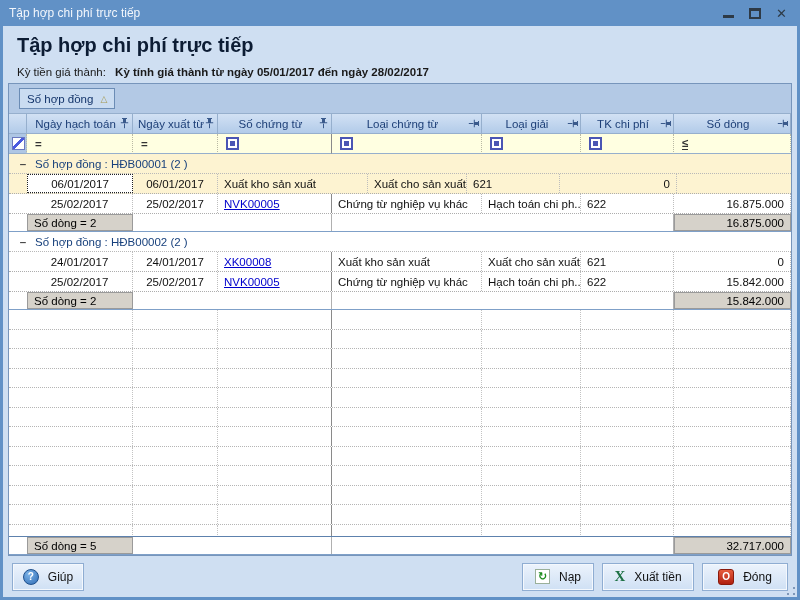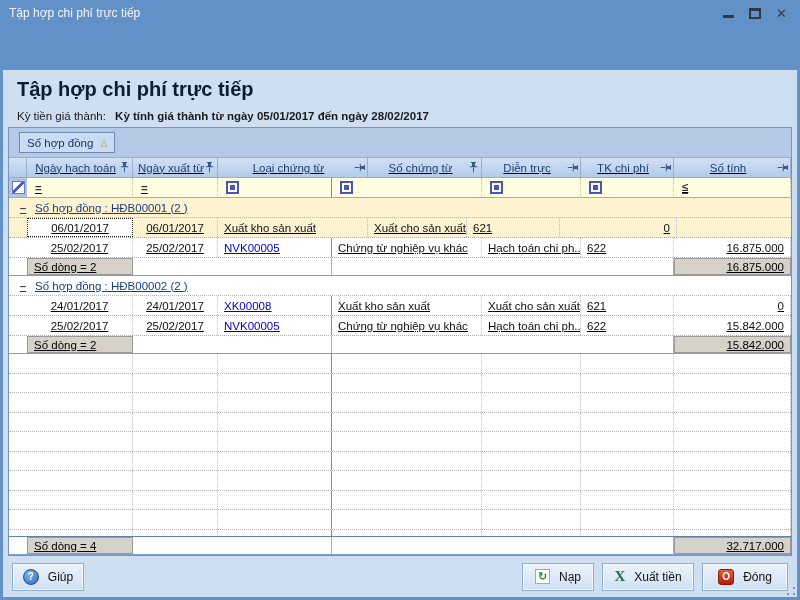--- a/index.html
+++ b/index.html
@@ -1,19 +1,19 @@
 <!DOCTYPE html>
 <html><head>
 <meta charset="utf-8">
 <style>
   * { margin:0; padding:0; box-sizing:border-box; }
   html,body { width:800px; height:600px; overflow:hidden; }
   body { font-family:"Liberation Sans","DejaVu Sans",sans-serif; }
 
-  .window { width:800px; height:600px; background:#6191c6; padding:0 3px 3px; display:flex; flex-direction:column;gap:44px; }
+  .window { width:800px; height:600px; background:#6191c6; padding:0 3px 3px; display:flex; flex-direction:column; }
 
   
   .titlebar { height:26px; display:flex; align-items:center; color:#f2f6fc; font-size:12px; padding:0 6px 0 6px; flex:none; }
   .titlebar .wtitle { flex:1; }
   .winctrls { display:flex; align-items:center; gap:15px; padding-right:4px; }
   .ic-min { width:11px; height:3px; background:#2e3a46; margin-top:6px; }
   .ic-max { width:12px; height:11px; border:2px solid #2e3a46; border-top:3px solid #2e3a46; }
   .ic-x { color:#2e3a46; font-size:13px; font-weight:bold; line-height:11px; }
 
   .body { flex:1; background:#cfdff2; display:flex; flex-direction:column; min-height:0; }
@@ -23,21 +23,21 @@
   .header-block h1 { font-size:20px; font-weight:bold; color:#0c1c34; margin:1px 0 9px; }
   .period { font-size:11.5px; color:#1a1a1a; }
   .period b { margin-left:6px; }
 
   
   .grid-wrap { margin:0 5px; flex:1; min-height:0; border:1px solid #7795bb; background:#22c55e; display:flex; flex-direction:column; }
   .group-panel { height:30px; flex:none; background:#b3c9e5; display:flex; align-items:center; padding-left:10px; border-bottom:1px solid #96afcd; }
   .group-btn { height:21px; background:#cadcf1; border:1px solid #6b8cb5; font-size:11.5px; color:#14356b; display:inline-flex; align-items:center; padding:0 7px; gap:7px; cursor:default; }
   .sort-tri { font-size:9px; color:#a69a55; }
 
-  .row { display:flex; flex:none;text-decoration:underline; }
+  .row { display:flex; flex:none; }
   .cell { overflow:hidden; white-space:nowrap; flex:none; }
 
   .hrow { height:20px; }
   .hcell { background:linear-gradient(#d2e1f4,#b2cbe9); border-right:1px solid #96afcd; border-bottom:1px solid #96afcd;
            color:#1d3f77; font-size:11.5px; display:flex; align-items:center; justify-content:center; position:relative; }
   .hcell .hlabel { padding:0 12px 0 4px; }
   .pin { position:absolute; right:3px; top:4px; }
   .pin svg { display:block; }
   .pin.h svg { transform:rotate(90deg); }
 
@@ -146,58 +146,58 @@
             </div>
             <div class="cell hcell" style="width: 85px;">
               <span class="hlabel">Ngày xuất từ</span>
               <span class="pin v">
                 <svg width="9" height="11" viewBox="0 0 9 11">
                   <path d="M2 0h5v1H6v3.2h2.2v1H.8v-1H3V1H2z" fill="#3a5a8c"></path>
                   <rect x="4" y="5.6" width="1" height="4.6" fill="#3a5a8c"></rect>
                 </svg>
               </span>
             </div>
+            <div class="cell hcell" style="width: 114px;">
+              <span class="hlabel">Số chứng từ</span>
+              <span class="pin v">
+                <svg width="9" height="11" viewBox="0 0 9 11">
+                  <path d="M2 0h5v1H6v3.2h2.2v1H.8v-1H3V1H2z" fill="#3a5a8c"></path>
+                  <rect x="4" y="5.6" width="1" height="4.6" fill="#3a5a8c"></rect>
+                </svg>
+              </span>
+            </div>
             <div class="cell hcell" style="width: 150px;">
               <span class="hlabel">Loại chứng từ</span>
               <span class="pin h">
                 <svg width="9" height="11" viewBox="0 0 9 11">
                   <path d="M2 0h5v1H6v3.2h2.2v1H.8v-1H3V1H2z" fill="#3a5a8c"></path>
                   <rect x="4" y="5.6" width="1" height="4.6" fill="#3a5a8c"></rect>
                 </svg>
               </span>
             </div>
-            <div class="cell hcell" style="width: 114px;">
-              <span class="hlabel">Số chứng từ</span>
-              <span class="pin v">
-                <svg width="9" height="11" viewBox="0 0 9 11">
-                  <path d="M2 0h5v1H6v3.2h2.2v1H.8v-1H3V1H2z" fill="#3a5a8c"></path>
-                  <rect x="4" y="5.6" width="1" height="4.6" fill="#3a5a8c"></rect>
-                </svg>
-              </span>
-            </div>
             <div class="cell hcell" style="width: 99px;">
-              <span class="hlabel">Diễn trực</span>
+              <span class="hlabel">Loại giải</span>
               <span class="pin h">
                 <svg width="9" height="11" viewBox="0 0 9 11">
                   <path d="M2 0h5v1H6v3.2h2.2v1H.8v-1H3V1H2z" fill="#3a5a8c"></path>
                   <rect x="4" y="5.6" width="1" height="4.6" fill="#3a5a8c"></rect>
                 </svg>
               </span>
             </div>
             <div class="cell hcell" style="width: 93px;">
               <span class="hlabel">TK chi phí</span>
               <span class="pin h">
                 <svg width="9" height="11" viewBox="0 0 9 11">
                   <path d="M2 0h5v1H6v3.2h2.2v1H.8v-1H3V1H2z" fill="#3a5a8c"></path>
                   <rect x="4" y="5.6" width="1" height="4.6" fill="#3a5a8c"></rect>
                 </svg>
               </span>
             </div>
             <div class="cell hcell" style="width: 117px;">
-              <span class="hlabel">Số tính</span>
+              <span class="hlabel">Số dòng</span>
               <span class="pin h">
                 <svg width="9" height="11" viewBox="0 0 9 11">
                   <path d="M2 0h5v1H6v3.2h2.2v1H.8v-1H3V1H2z" fill="#3a5a8c"></path>
                   <rect x="4" y="5.6" width="1" height="4.6" fill="#3a5a8c"></rect>
                 </svg>
               </span>
             </div>
           </div>
         </div>
       <div id="gfilter">
@@ -421,21 +421,21 @@
             <div class="cell ecell split" style="width: 114px;"></div>
             <div class="cell ecell" style="width: 150px;"></div>
             <div class="cell ecell" style="width: 99px;"></div>
             <div class="cell ecell" style="width: 93px;"></div>
             <div class="cell ecell" style="width: 117px;"></div>
           </div>
         </div>
       <div id="gfoot">
           <div class="row srow fsum">
             <div class="cell ind-cell" style="width: 18px;"></div>
-            <div class="cell scell gray" style="width: 106px;">Số dòng = 4</div>
+            <div class="cell scell gray" style="width: 106px;">Số dòng = 5</div>
             <div class="cell scell white" style="width: 199px;"></div>
             <div class="cell scell white" style="width: 342px;"></div>
             <div class="cell scell gray r" style="width: 117px;">32.717.000</div>
           </div>
         </div>
     </div>
 
     <div class="footer">
       <span class="btn btn-help">
         <span class="ic-help">?</span>

